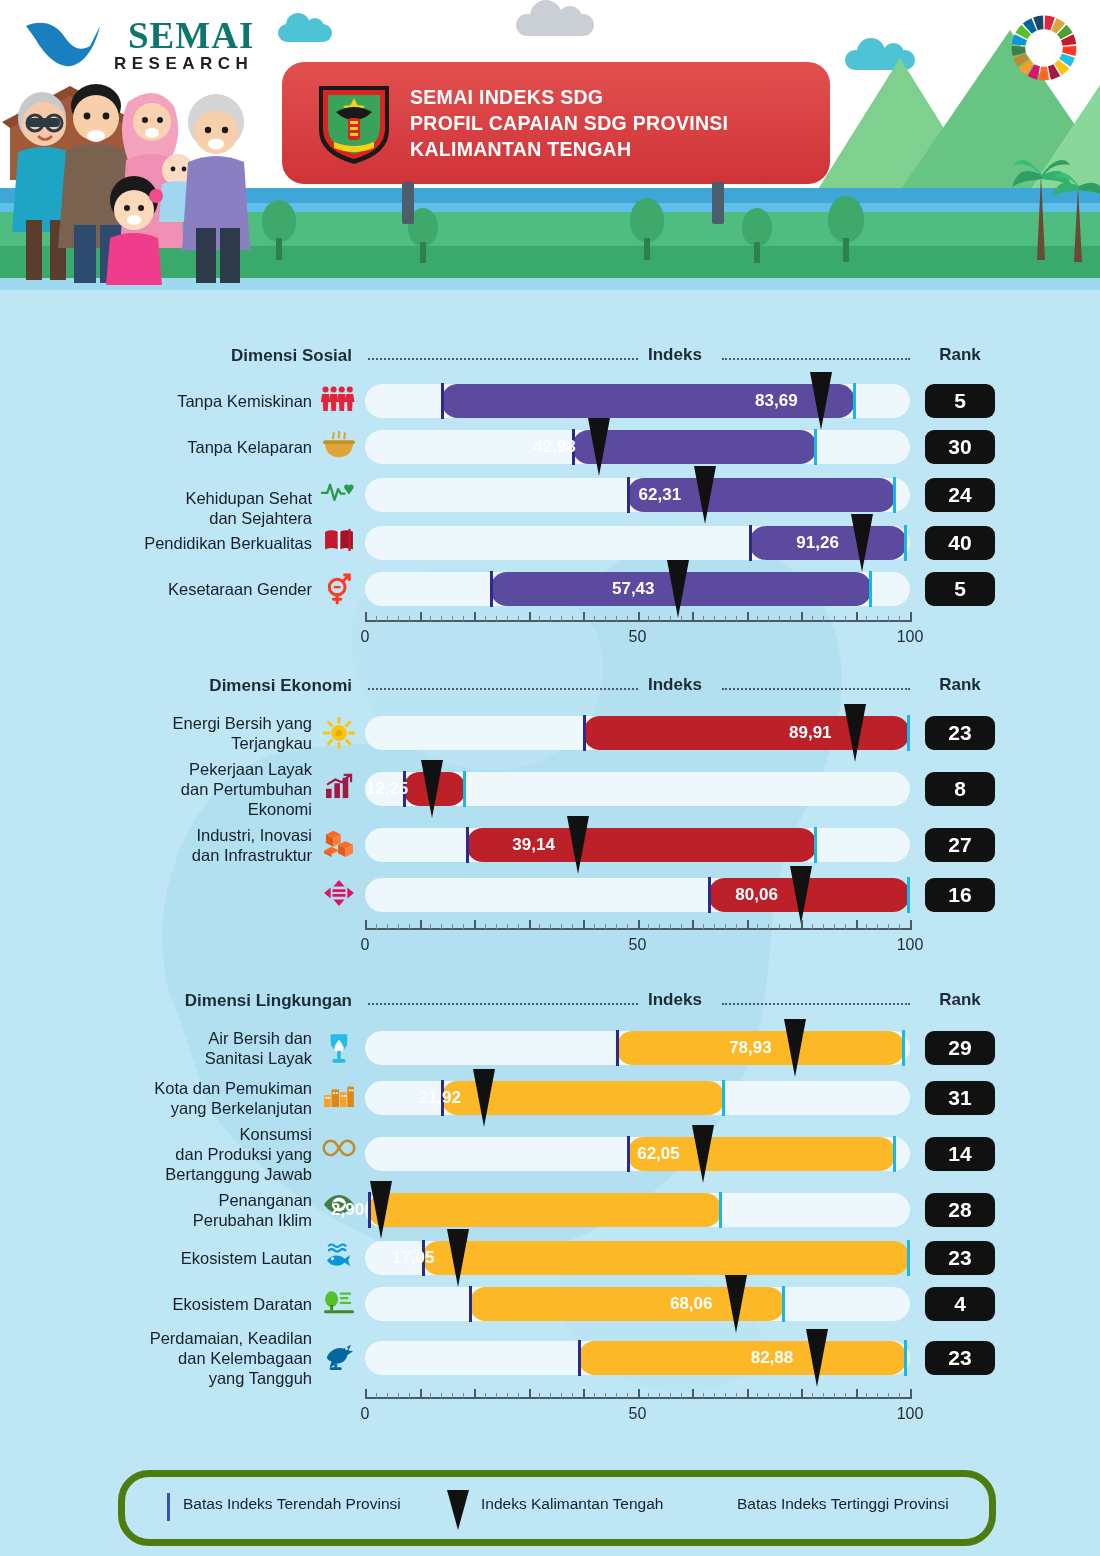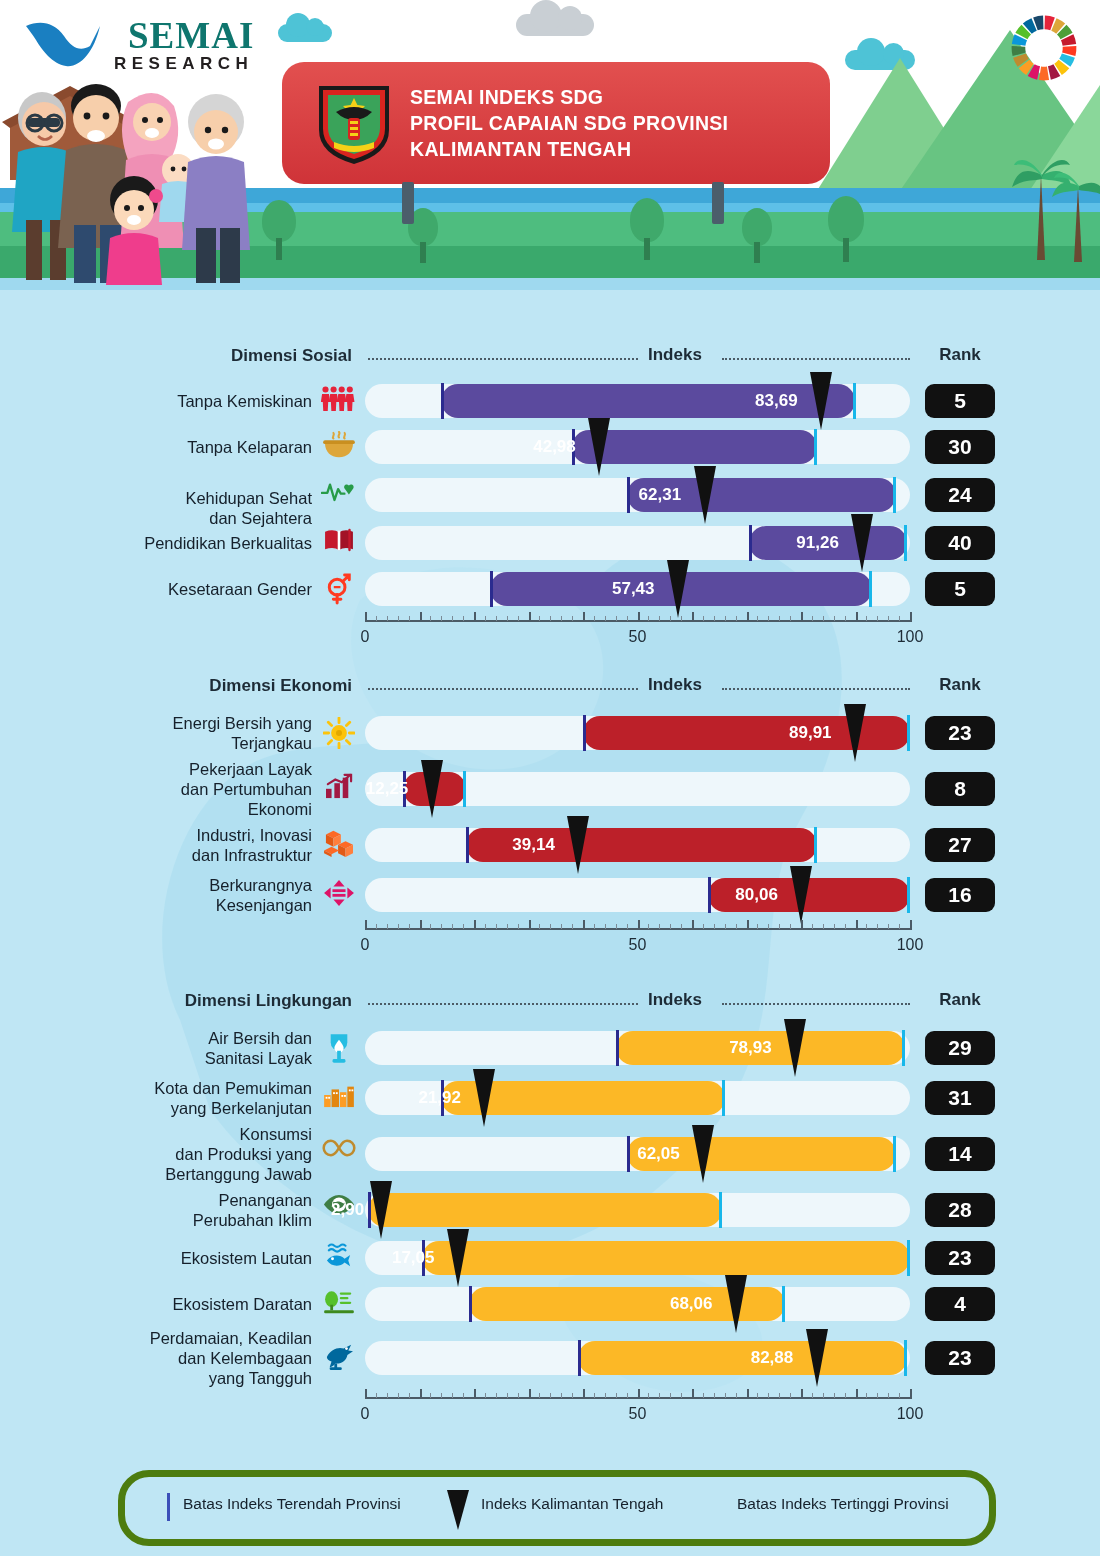--- a/index.html
+++ b/index.html
@@ -546,24 +546,20 @@
         <div class="track" style="top:8px;">
           <div class="fill c-econ" style="left:100.82499999999999px;width:351.5249999999999px;"></div>
           <div class="minmark" style="left:100.82499999999999px;"></div>
           <div class="maxmark" style="left:449.3499999999999px;"></div>
           <div class="marker" style="left:202.313px;"></div>
           <div class="valtxt" style="left:147.313px;">39,14</div>
         </div>
         <div class="rankbox" style="top:8px;">27</div>
       </div>
       <div class="row" style="height: 50px; position: relative; top: 0px;">
-        <div class="rowlabel" style="top:5px;">
-          <div>Berkurangnya</div>
-          <div>Kesenjangan</div>
-        </div>
         <div class="rowicon" style="top:9px;"><svg viewBox="0 0 34 30" width="32" height="28">
             <path d="M17 1l6 7h-12z" fill="#dd1367"></path>
             <path d="M17 29l-6-7h12z" fill="#dd1367"></path>
             <path d="M1 15l7-6v12z" fill="#dd1367"></path>
             <path d="M33 15l-7 6v-12z" fill="#dd1367"></path>
             <rect x="10" y="11" width="14" height="3" fill="#dd1367"></rect>
             <rect x="10" y="16" width="14" height="3" fill="#dd1367"></rect>
           </svg></div>
         <div class="track" style="top:8px;">
           <div class="fill c-econ" style="left:343.35px;width:201.64999999999998px;"></div>

